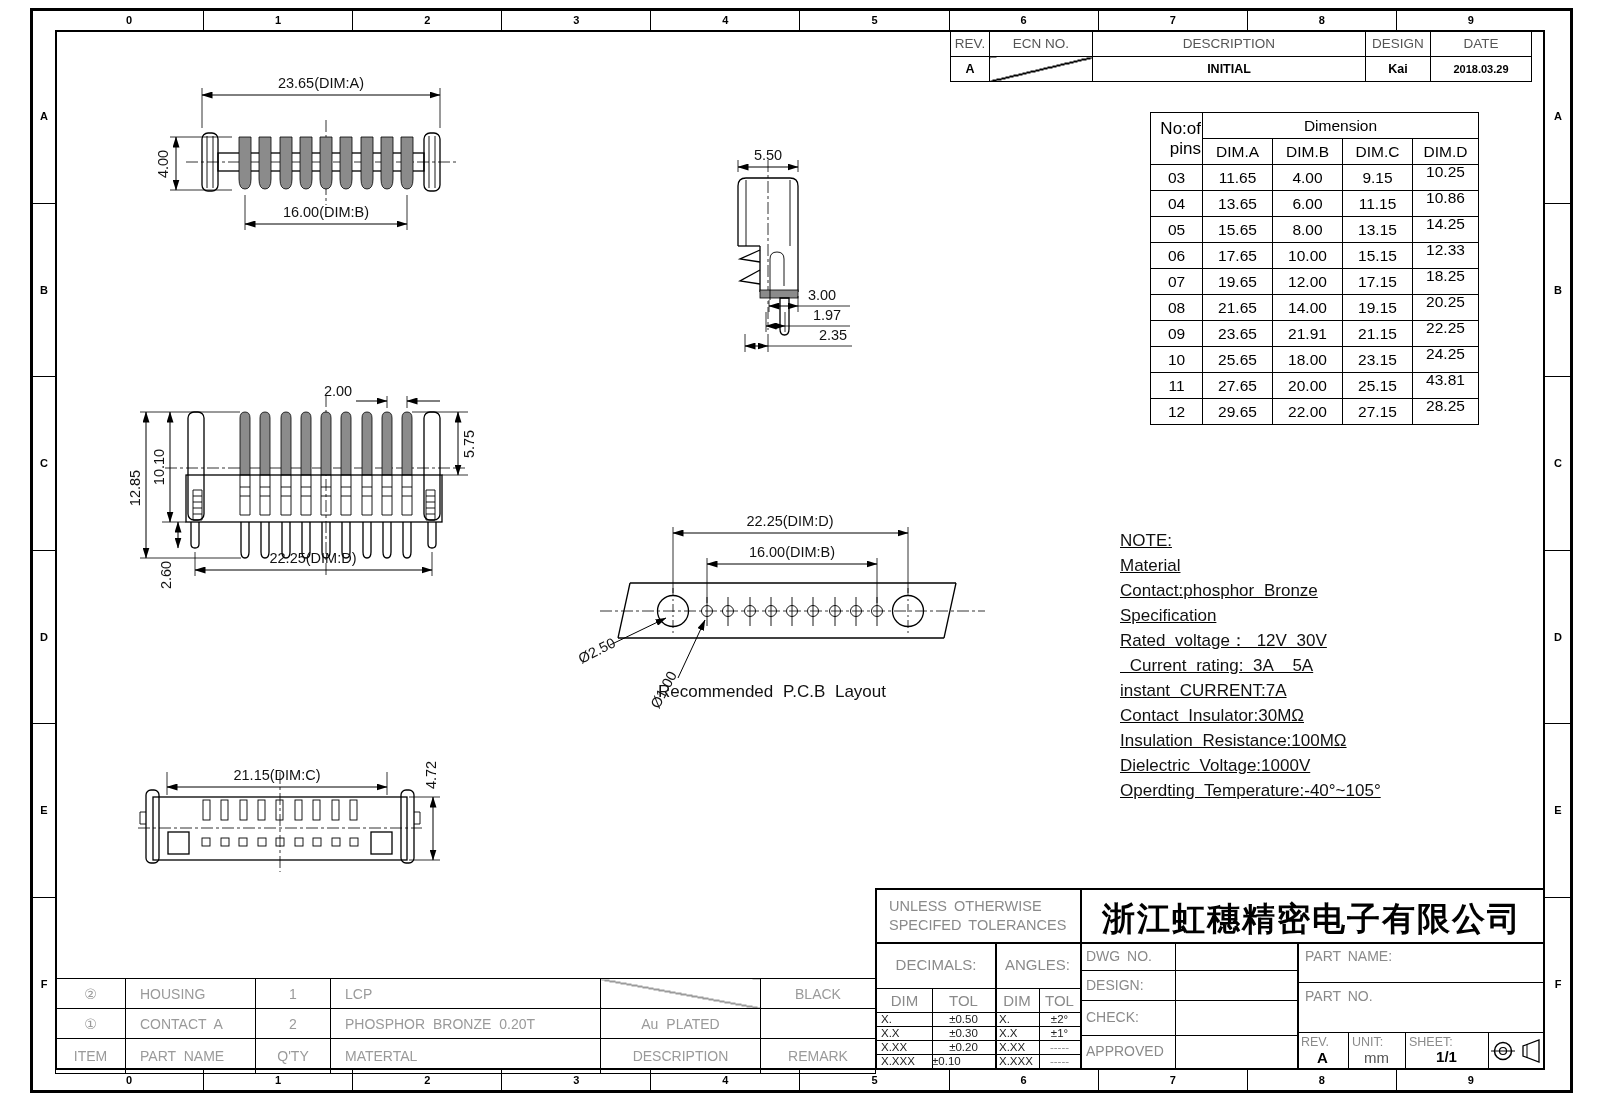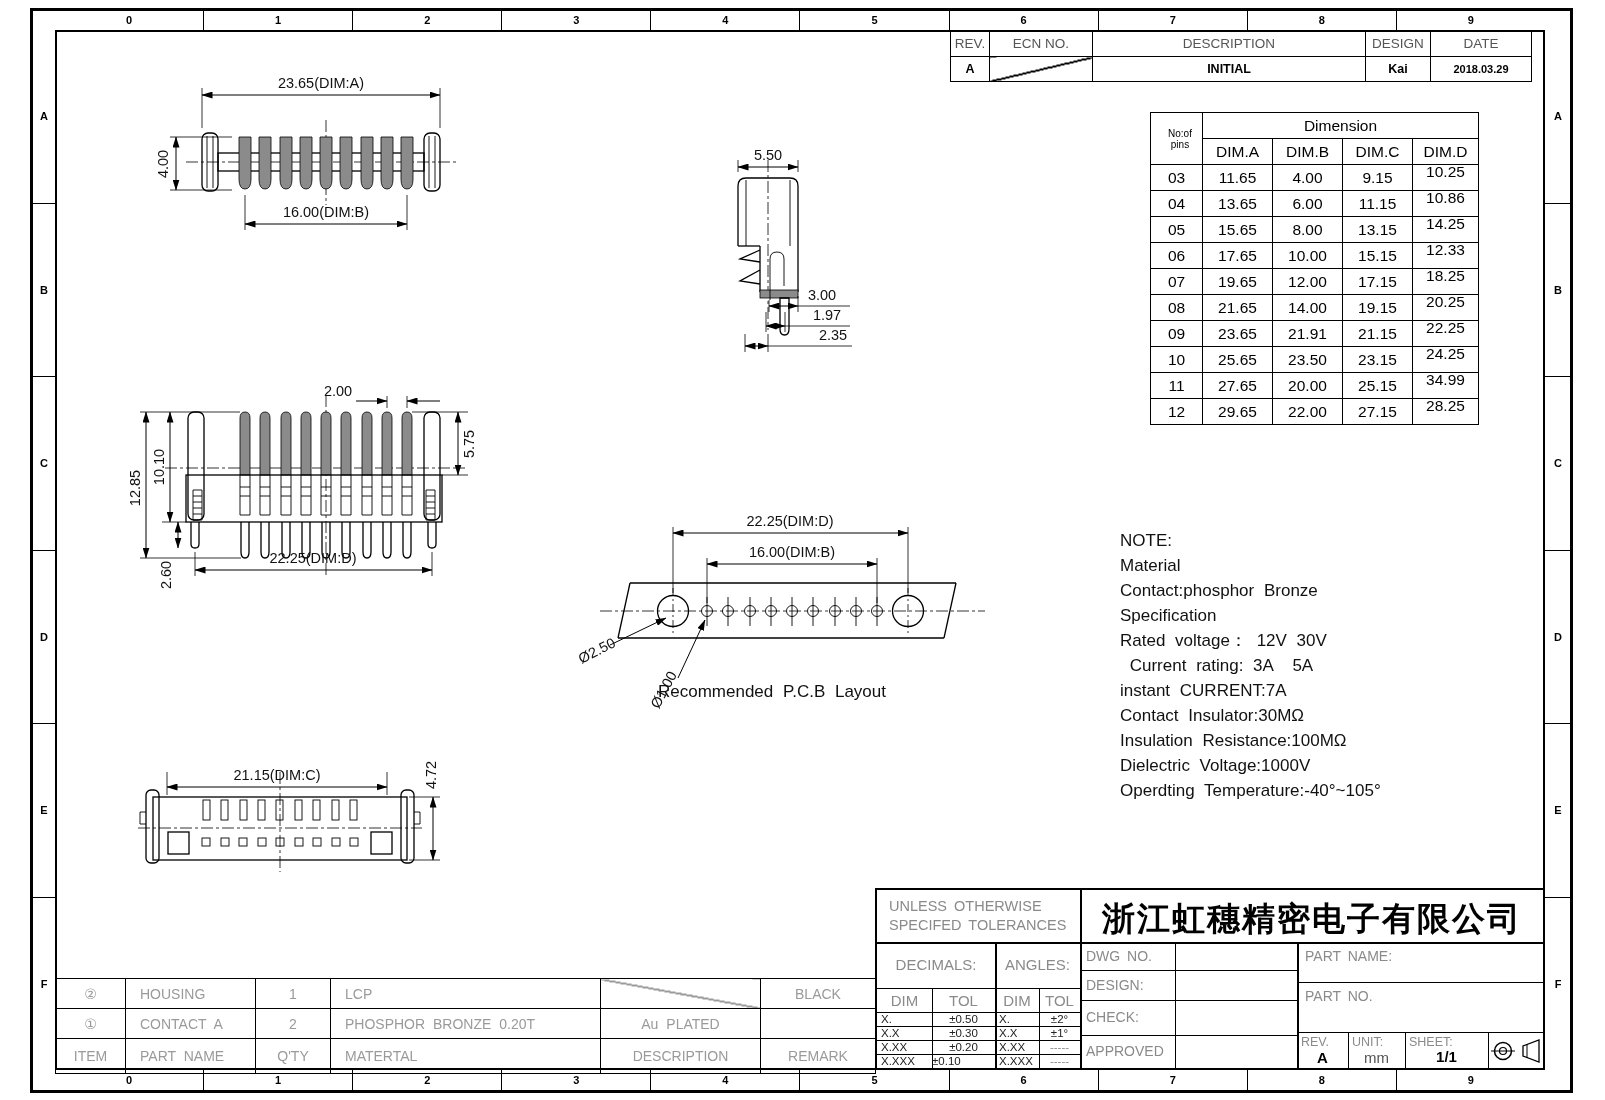--- a/index.html
+++ b/index.html
@@ -33,24 +33,24 @@
   .cap { font-family:"Liberation Sans","DejaVu Sans",sans-serif; font-size:17px; fill:#111; text-anchor:middle; word-spacing:5px; }
   
   .revtable { left:950px; top:30px; border-collapse:collapse; table-layout:fixed; }
   .revtable td { border:1.5px solid #000; text-align:center; overflow:hidden; }
   .revtable .hdr td { height:23px; font-size:13.5px; color:#555; }
   .revtable .val td { height:22px; font-size:12.5px; font-weight:bold; }
   .diag { background:linear-gradient(to bottom right, transparent calc(50% - 1px), #000 calc(50% - 1px), #000 calc(50% + 1px), transparent calc(50% + 1px)); }
   
   .dimtable { left:1150px; top:112px; border-collapse:collapse; table-layout:fixed; }
   .dimtable td { border:1.4px solid #000; text-align:center; font-size:15.5px; height:23px; overflow:hidden; }
-  .dimtable .pins-h { font-size:10px; text-align:center; padding-left:8px; }
+  .dimtable .pins-h { font-size:17px; text-align:right; padding-left:8px; }
   .dimtable .nudge span { position:relative; top:-6px; display:inline-block; }
   
-  .noteblock { left:1120px; top:528px; width:420px; }
+  .noteblock { left:1120px; top:528px; width:420px;text-decoration:underline; }
   .noteblock .nline { font-size:17px; line-height:25px; white-space:pre; word-spacing:5px; color:#111; }
   
   .partstable { left:55px; top:978px; border-collapse:collapse; table-layout:fixed; color:#9a9a9a; }
   .partstable td { border:1.5px solid #000; text-align:center; font-size:14px; height:27px; word-spacing:4px; overflow:hidden; }
   .partstable .tl { text-align:left; padding-left:14px; }
   .partstable tr.ph td { height:32px; }
   .diag2 { background:linear-gradient(to right top, transparent calc(50% - 1px), #9a9a9a calc(50% - 1px), #9a9a9a calc(50% + 1px), transparent calc(50% + 1px)); }
   
   .tblock { left:875px; top:888px; width:670px; height:182px; border:2px solid #000; box-sizing:border-box; }
   .tblock .tl-abs { position:absolute; }
@@ -418,30 +418,30 @@
     <tr>
           <td>09</td>
           <td>23.65</td>
           <td>21.91</td>
           <td>21.15</td>
           <td class="nudge"><span>22.25</span></td>
         </tr>
     <tr>
           <td>10</td>
           <td>25.65</td>
-          <td>23.50</td>
+          <td>18.00</td>
           <td>23.15</td>
           <td class="nudge"><span>24.25</span></td>
         </tr>
     <tr>
           <td>11</td>
           <td>27.65</td>
           <td>20.00</td>
           <td>25.15</td>
-          <td class="nudge"><span>34.99</span></td>
+          <td class="nudge"><span>43.81</span></td>
         </tr>
     <tr>
           <td>12</td>
           <td>29.65</td>
           <td>22.00</td>
           <td>27.15</td>
           <td class="nudge"><span>28.25</span></td>
         </tr>
   </tbody>
     </table>

